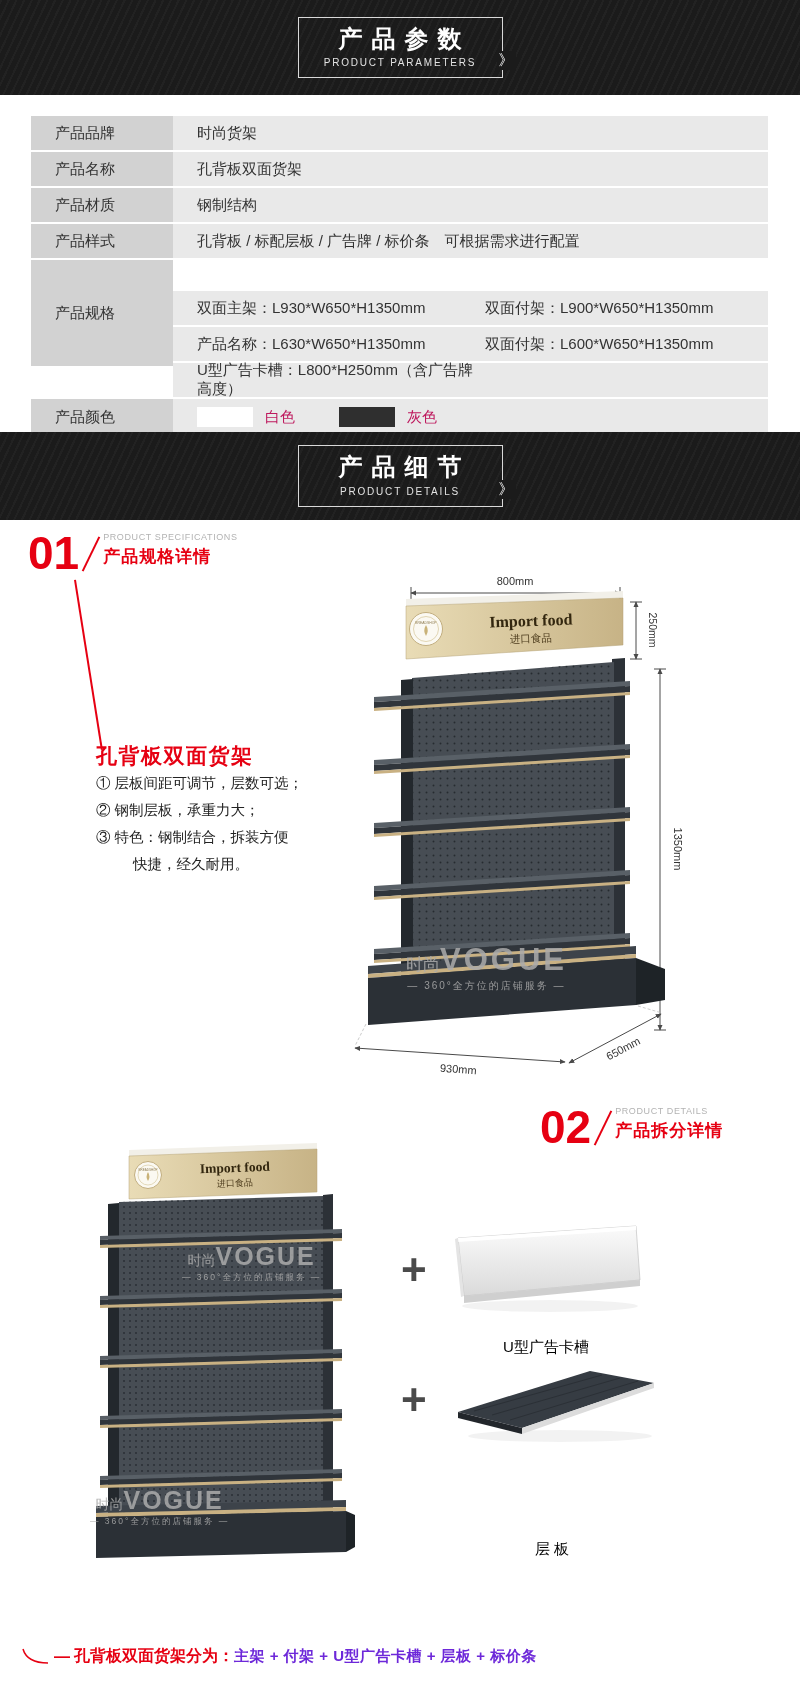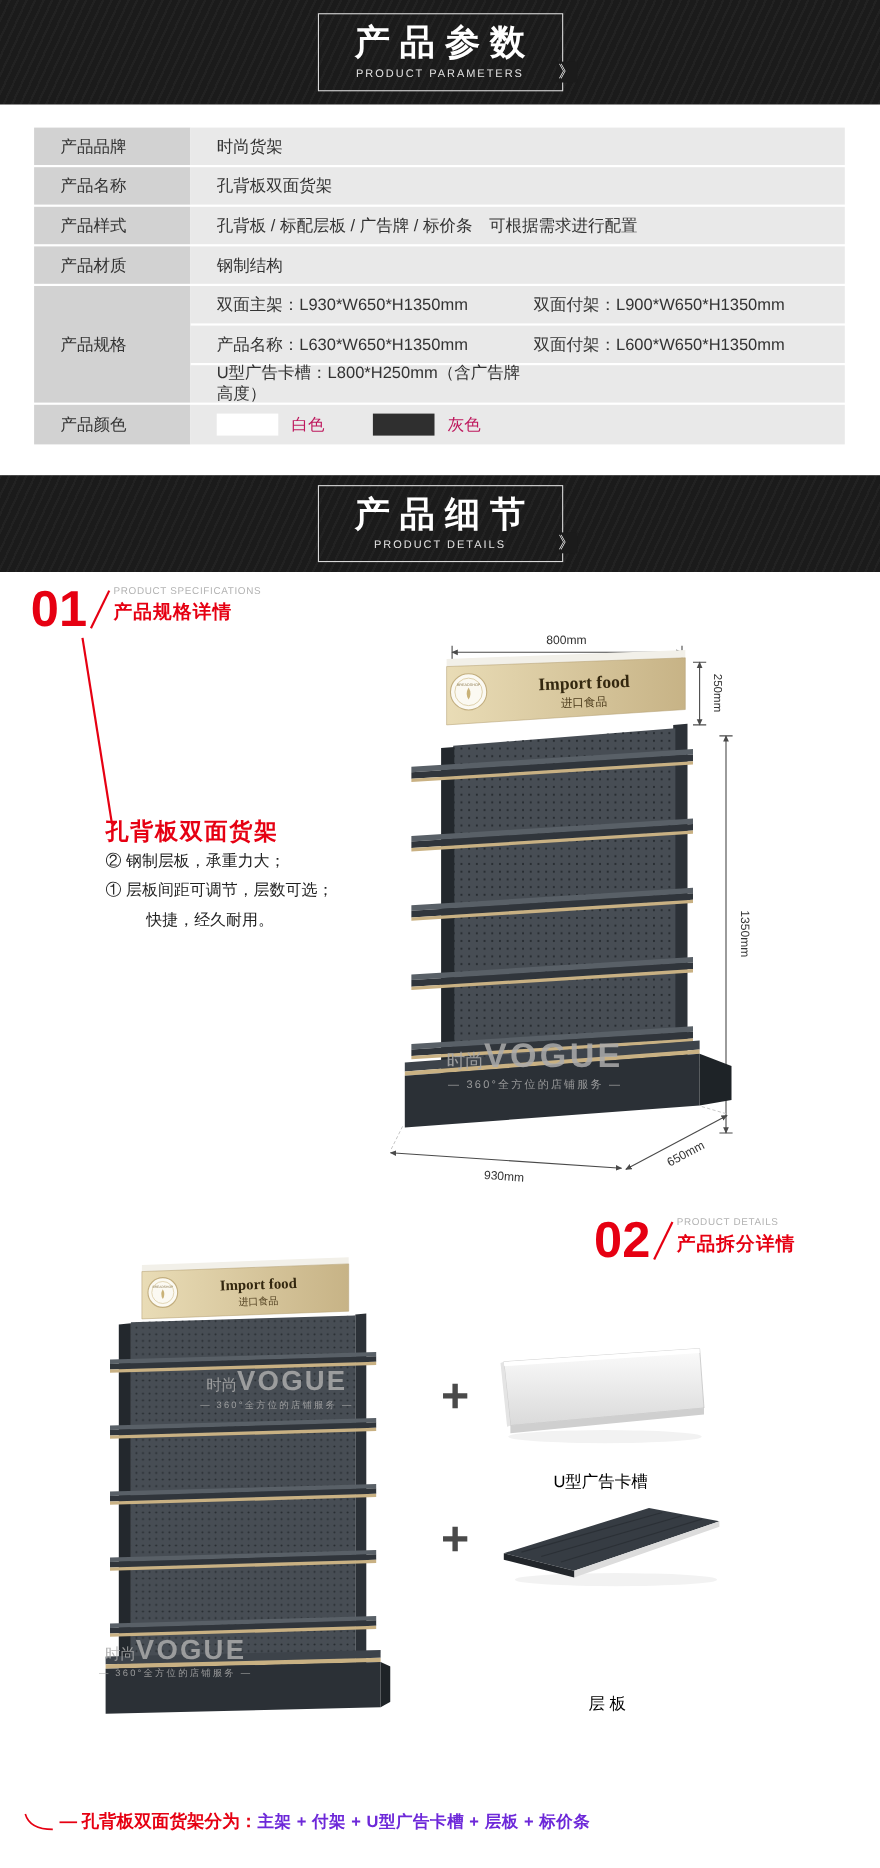--- a/index.html
+++ b/index.html
@@ -7,32 +7,32 @@
   body{width:800px;font-family:"Liberation Sans",sans-serif;}
   .page{position:relative;width:800px;height:1698px;background:#fff;overflow:hidden;}
 
   
   .banner{position:absolute;left:0;width:800px;background-color:#1b1b1b;
     background-image:repeating-linear-gradient(115deg,rgba(255,255,255,0.03) 0 2px,transparent 2px 7px);
     display:flex;align-items:center;justify-content:center;}
   .banner-params{top:0;height:95px;}
   .banner-details{top:432px;height:88px;}
   .tbox{position:relative;border:1px solid #d9d9d9;padding:7px 24px 9px;text-align:center;min-width:205px;}
-  .tbox .title{color:#fff;font-size:32px;font-weight:bold;letter-spacing:9px;text-indent:9px;line-height:1.15;}
+  .tbox .title{color:#fff;font-size:24px;font-weight:bold;letter-spacing:9px;text-indent:9px;line-height:1.15;}
   .tbox .sub{color:#e3e3e3;font-size:10px;letter-spacing:1.8px;margin-top:5px;}
   .tbox .chev{position:absolute;right:-14px;bottom:7px;color:#fff;font-size:15px;background:#1b1b1b;padding:0 2px;}
 
   
   .ptable{position:absolute;left:31px;top:116px;width:737px;font-size:15px;color:#333;}
   .trow{display:flex;margin-bottom:2px;}
   .tlabel{flex:0 0 142px;background:#d2d2d2;display:flex;align-items:center;padding-left:24px;}
   .tval{flex:1;background:#e9e9e9;display:flex;align-items:center;padding-left:24px;}
   .r34{height:34px;}
   .speclabel{height:106px;}
-  .speccol{flex:1;display:flex;flex-direction:column;gap:2px;}
+  .speccol{flex:1;display:flex;flex-direction:column;gap:2px;margin-top:31px;}
   .specline{height:34px;background:#e9e9e9;display:flex;align-items:center;padding-left:24px;}
   .specline .lft{flex:0 0 288px;}
   .colorrow{height:36px;}
   .swatch{display:inline-block;width:56px;height:20px;margin-right:12px;}
   .cgap{display:inline-block;width:44px;}
   .cname{color:#be185d;}
 
   
   .sec-head{position:absolute;display:flex;align-items:flex-start;}
   .sec-num{font-size:46px;font-weight:900;color:#e60012;line-height:0.95;}
@@ -95,26 +95,26 @@
   <div class="ptable">
     <div class="trow">
       <div class="tlabel r34">产品品牌</div>
       <div class="tval r34">时尚货架</div>
     </div>
     <div class="trow">
       <div class="tlabel r34">产品名称</div>
       <div class="tval r34">孔背板双面货架</div>
     </div>
     <div class="trow">
+      <div class="tlabel r34">产品材质</div>
+      <div class="tval r34">钢制结构</div>
+    </div>
+    <div class="trow">
       <div class="tlabel r34">产品样式</div>
       <div class="tval r34">孔背板 / 标配层板 / 广告牌 / 标价条　可根据需求进行配置</div>
-    </div>
-    <div class="trow">
-      <div class="tlabel r34">产品材质</div>
-      <div class="tval r34">钢制结构</div>
     </div>
     <div class="trow">
       <div class="tlabel speclabel">产品规格</div>
       <div class="speccol">
         <div class="specline">
           <span class="lft">双面主架：L930*W650*H1350mm</span>
           <span>双面付架：L900*W650*H1350mm</span>
         </div>
         <div class="specline">
           <span class="lft">产品名称：L630*W650*H1350mm</span>
@@ -151,22 +151,23 @@
     <div class="sec-slash"></div>
     <div class="sec-txt">
       <div class="eyebrow">PRODUCT SPECIFICATIONS</div>
       <div class="stitle">产品规格详情</div>
     </div>
   </div>
   <div class="redline"></div>
 
   <div class="feat">
     <div class="ft">孔背板双面货架</div>
+    <div class="fl">① 层板间距可调节，层数可选；</div>
     <div class="fl">② 钢制层板，承重力大；</div>
-    <div class="fl">① 层板间距可调节，层数可选；</div>
+    <div class="fl">③ 特色：钢制结合，拆装方便</div>
     <div class="fl indent">快捷，经久耐用。</div>
   </div>
 
   <svg class="shelf-big" viewBox="0 0 372 512">
     <defs>
       <marker id="ar" viewBox="0 0 10 10" refX="8" refY="5" markerWidth="6.5" markerHeight="6.5" orient="auto-start-reverse">
         <path d="M0,1 L9,5 L0,9 z" fill="#4a4a4a"></path>
       </marker>
       <pattern id="holes" width="7" height="7" patternUnits="userSpaceOnUse">
         <circle cx="3.5" cy="3.5" r="1" fill="#262b30"></circle>

